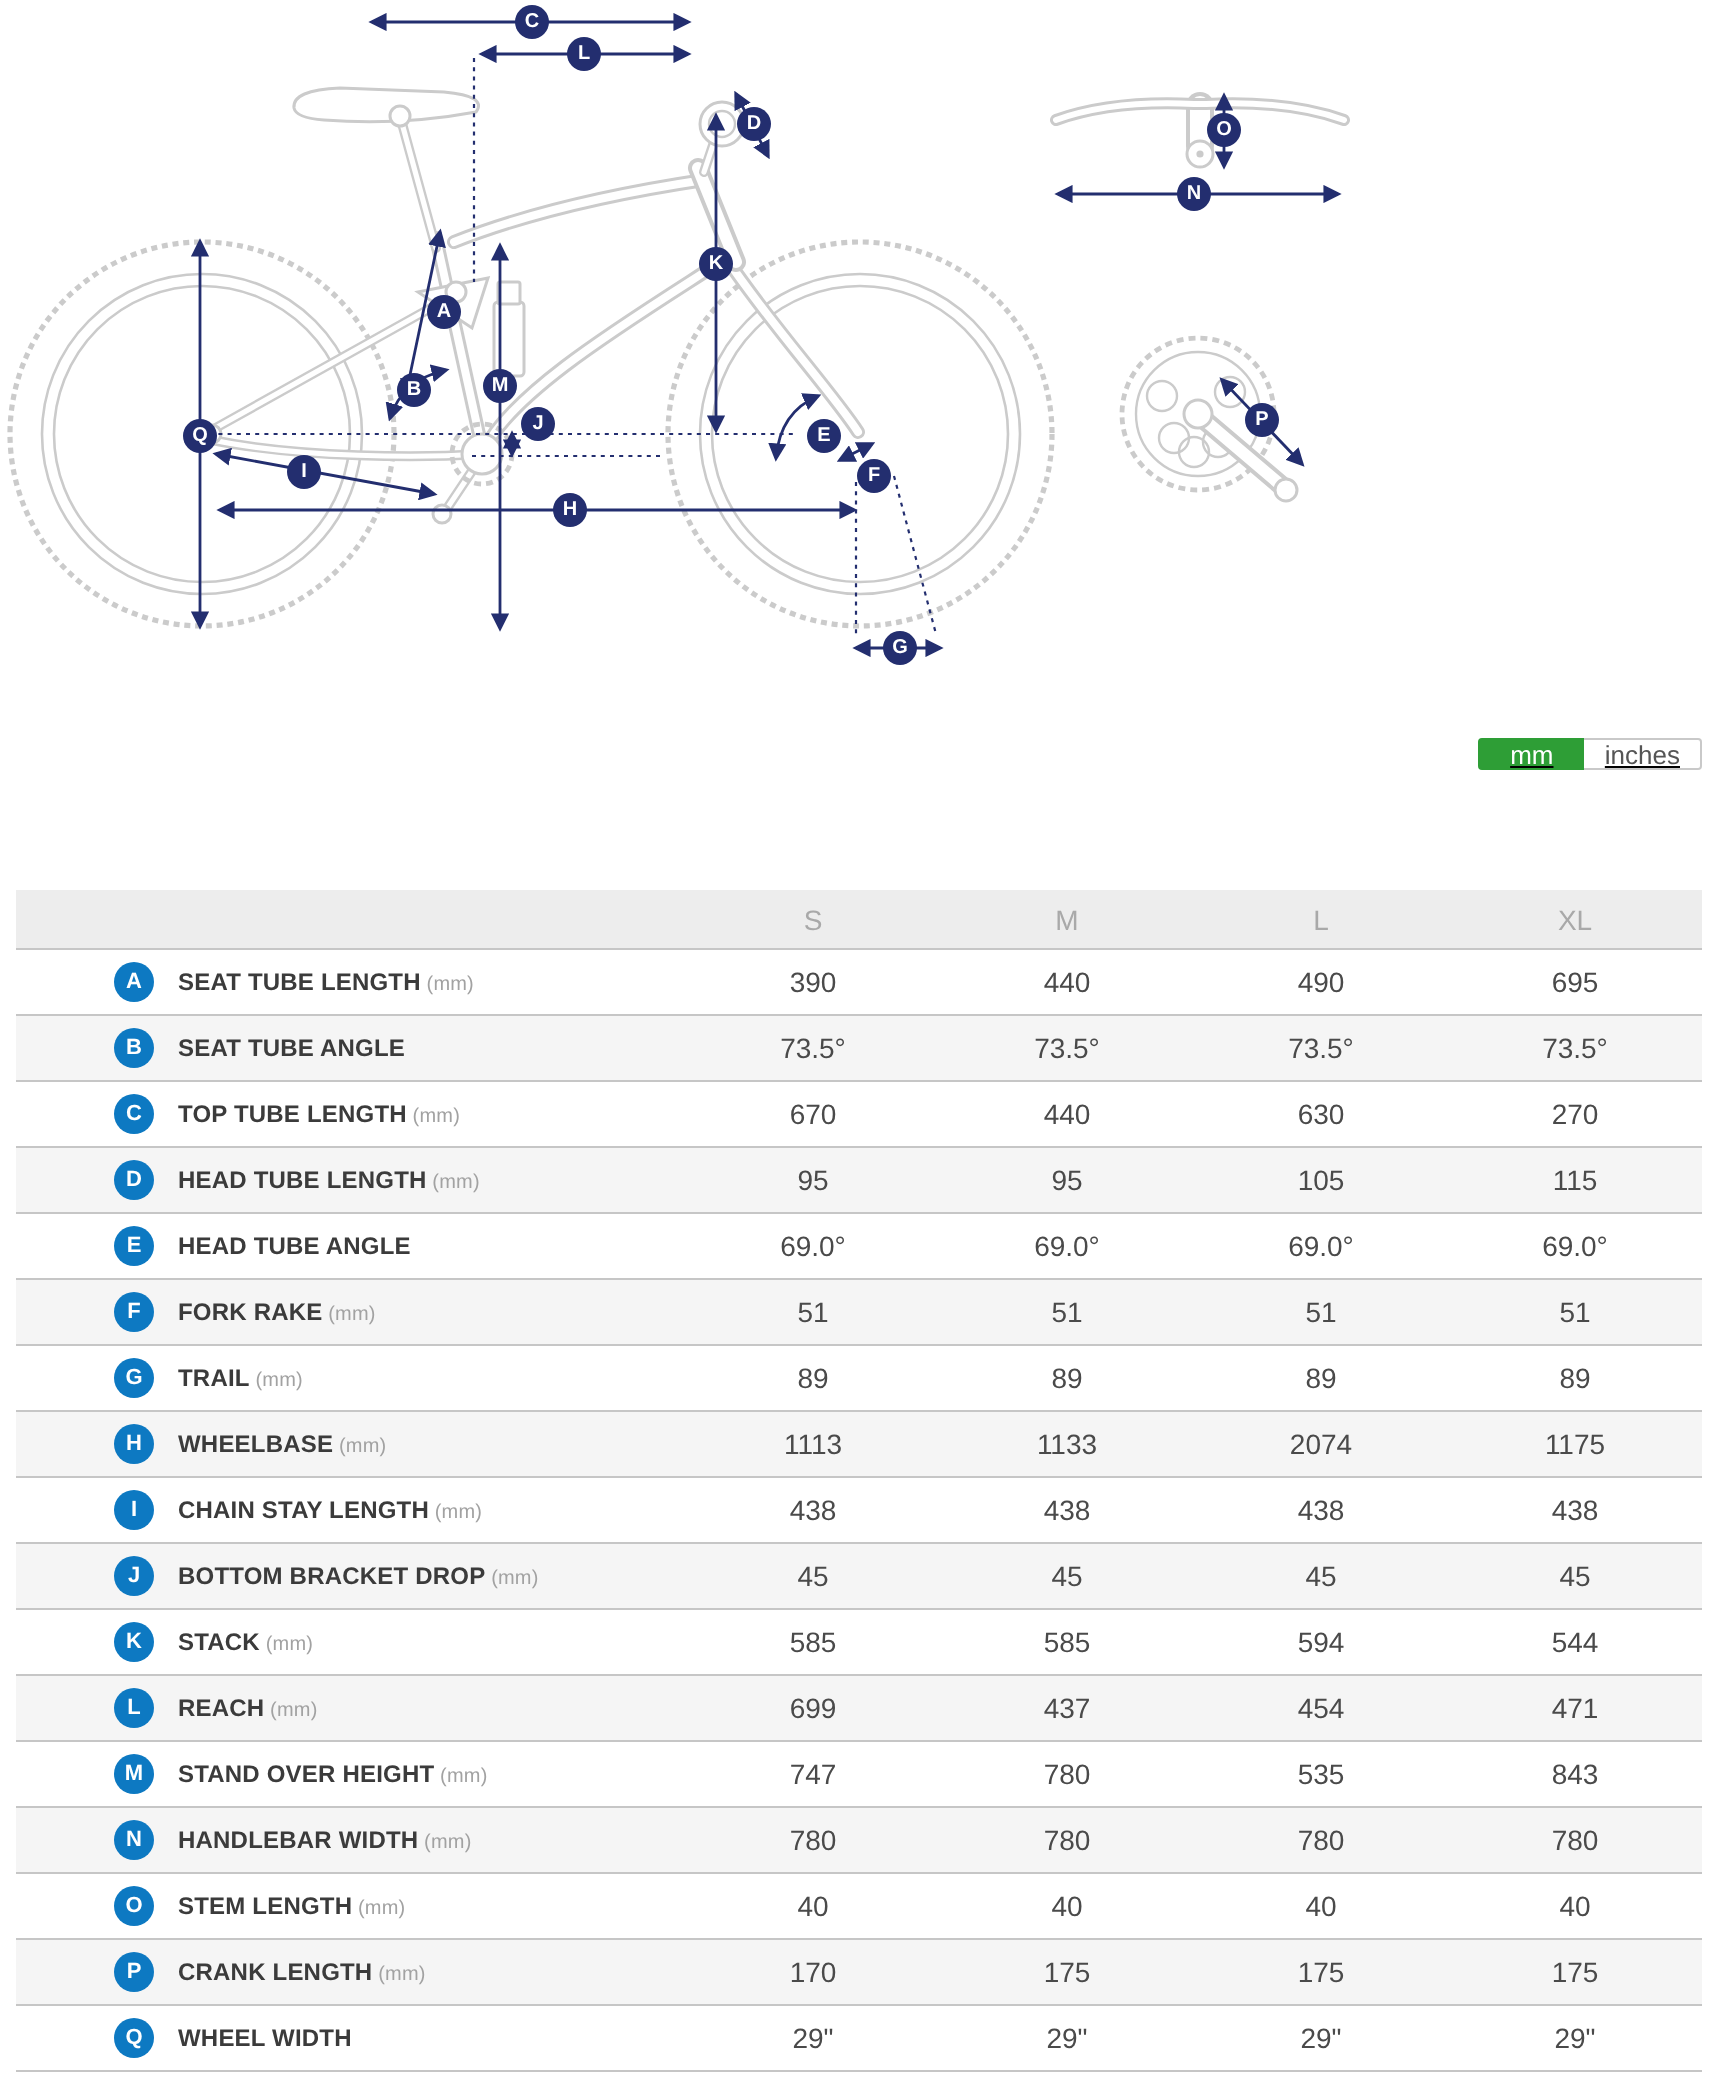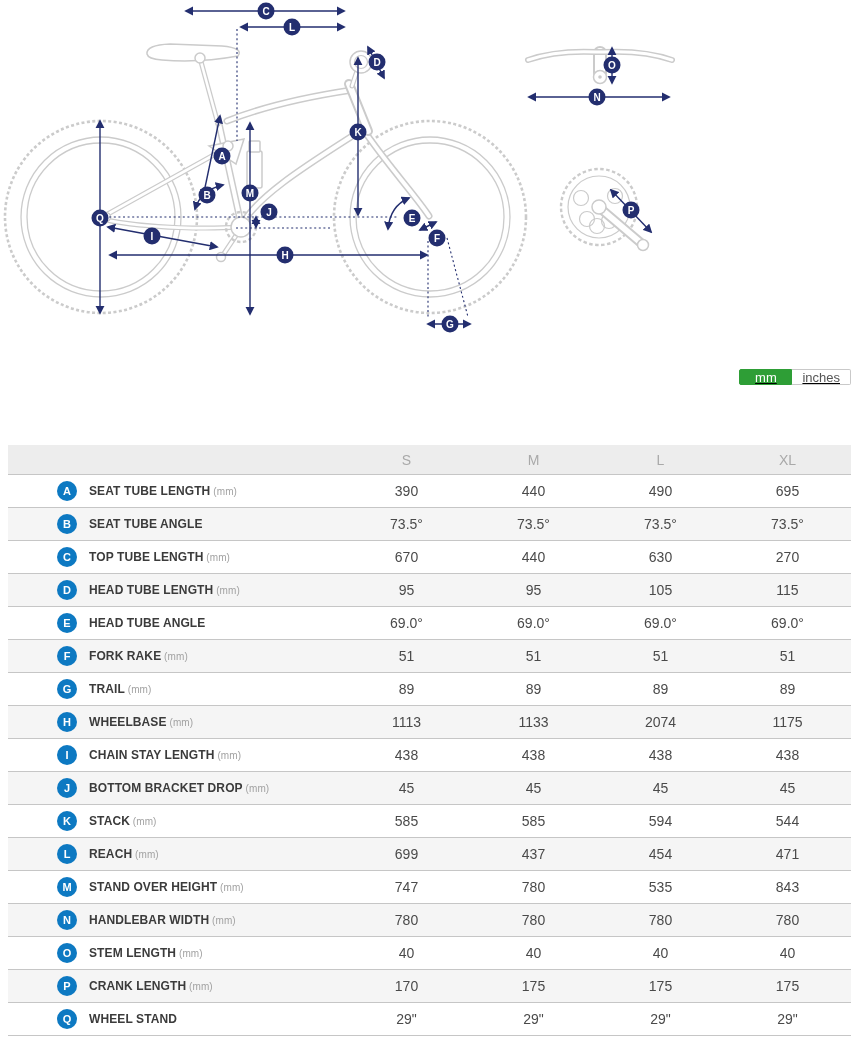--- a/index.html
+++ b/index.html
@@ -347,20 +347,20 @@
       <tr>
         <td class="bcol"><span class="badge">P</span></td>
         <td class="lbl">CRANK LENGTH<span class="unit"> (mm)</span></td>
         <td class="val">170</td>
         <td class="val">175</td>
         <td class="val">175</td>
         <td class="val">175</td>
       </tr>
       <tr>
         <td class="bcol"><span class="badge">Q</span></td>
-        <td class="lbl">WHEEL STAND</td>
+        <td class="lbl">WHEEL WIDTH</td>
         <td class="val">29"</td>
         <td class="val">29"</td>
         <td class="val">29"</td>
         <td class="val">29"</td>
       </tr>
     </tbody>
 </table>
 
 </body></html>

